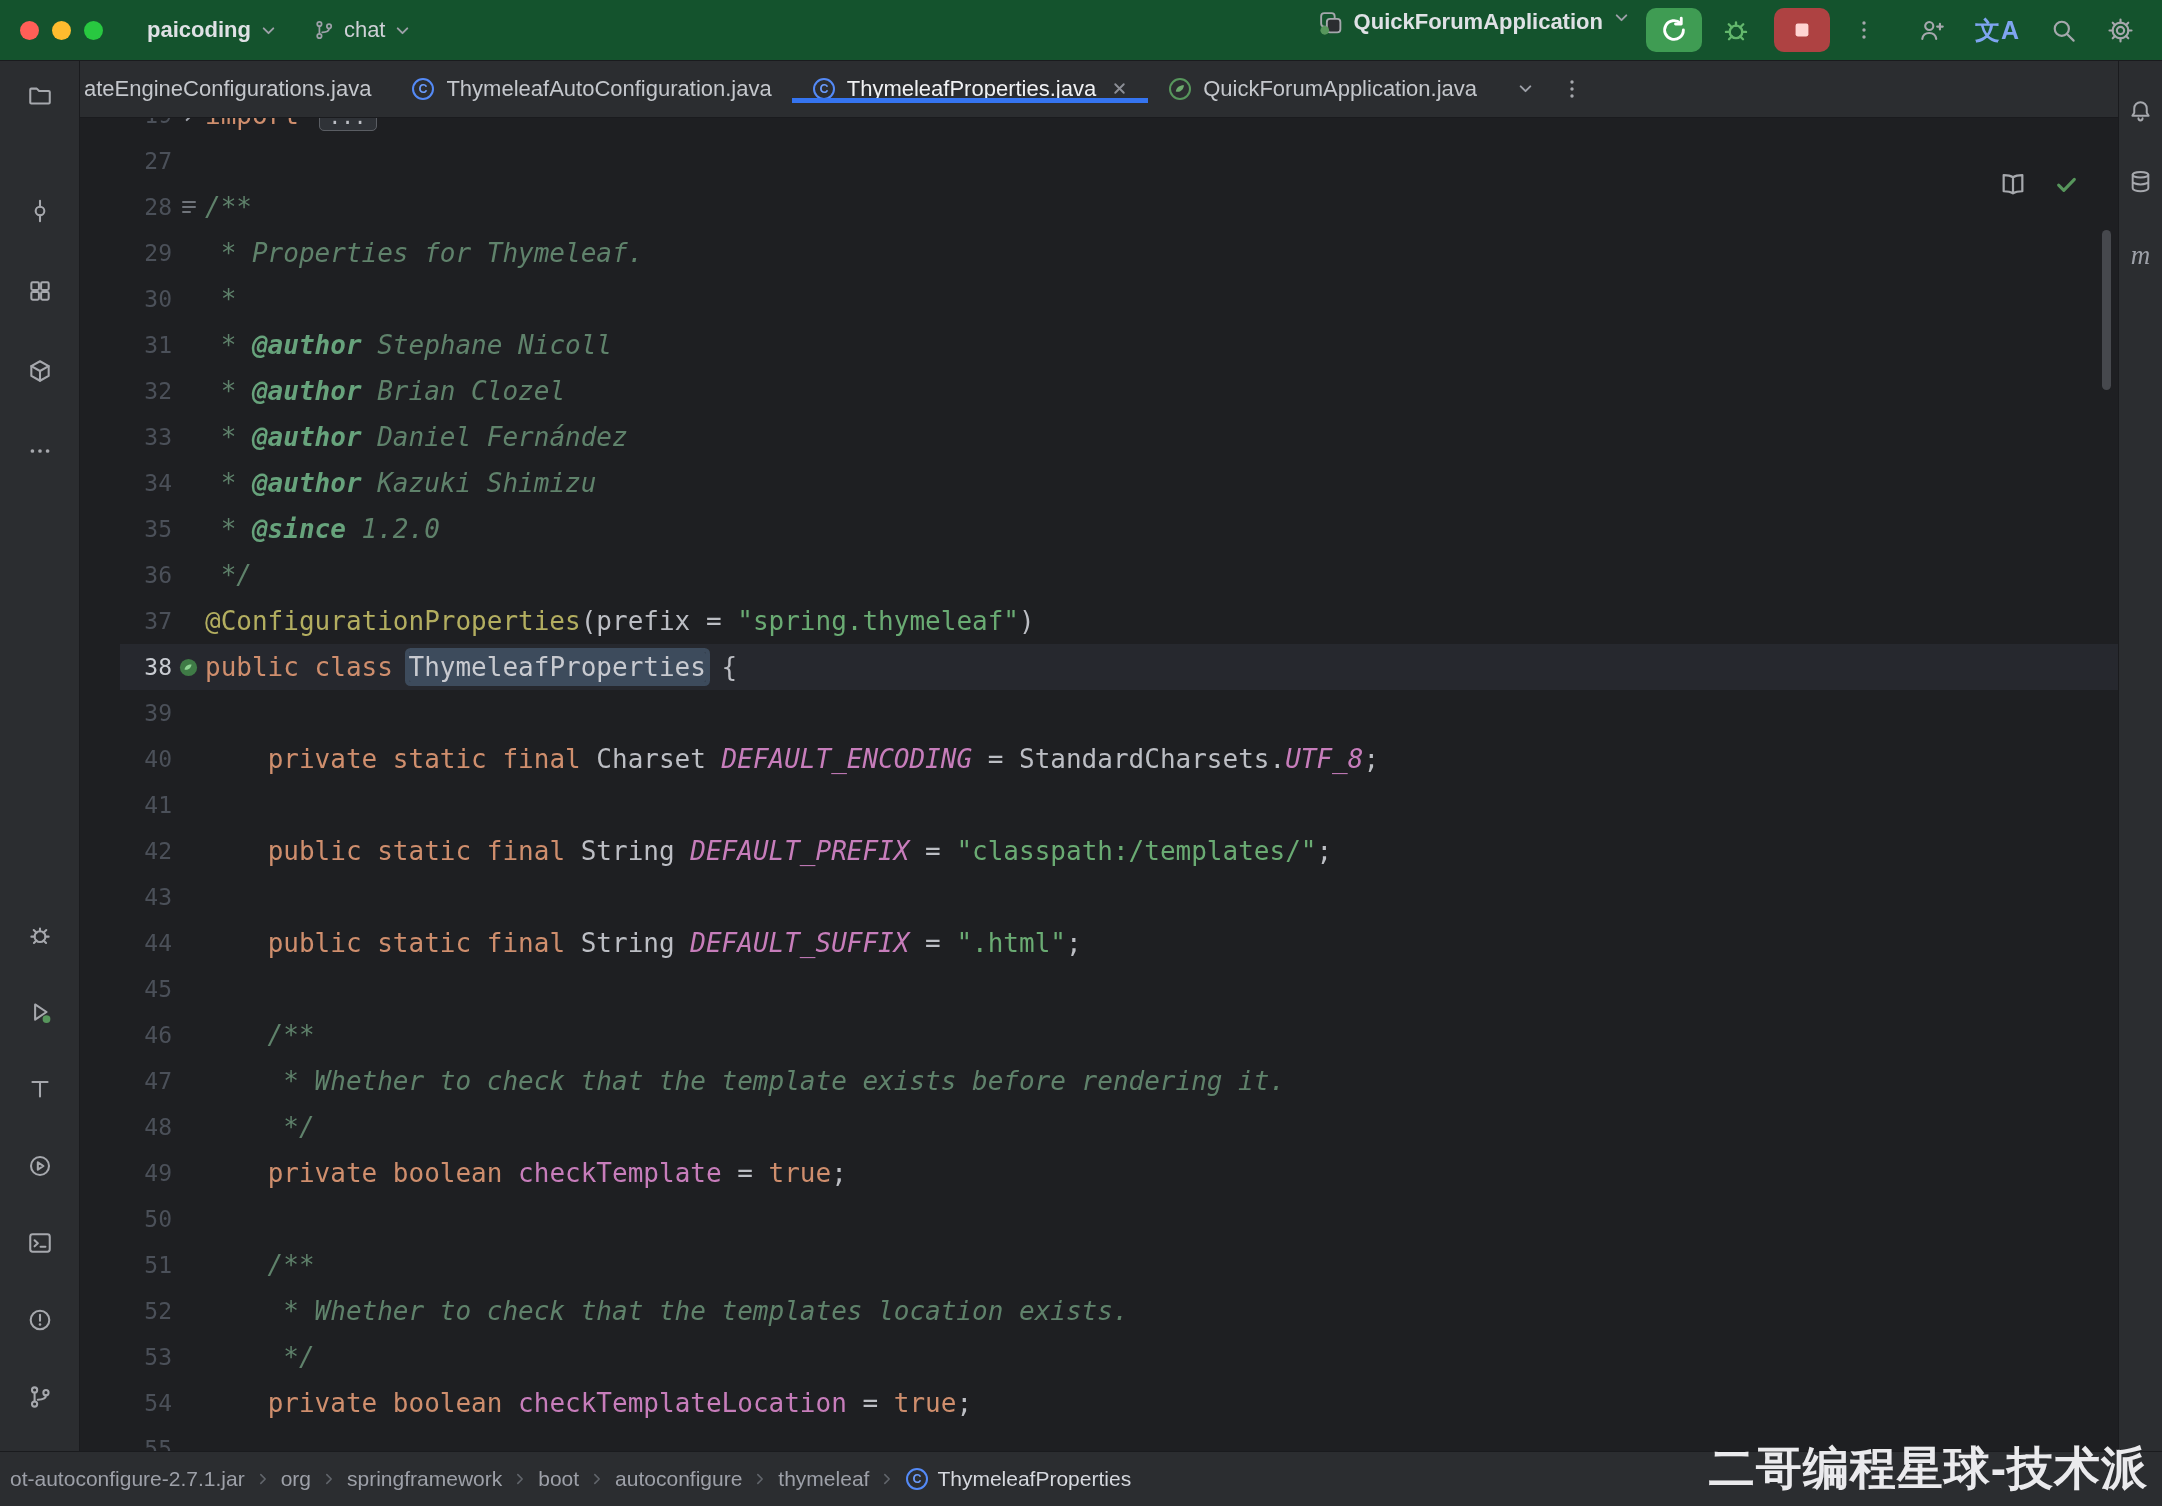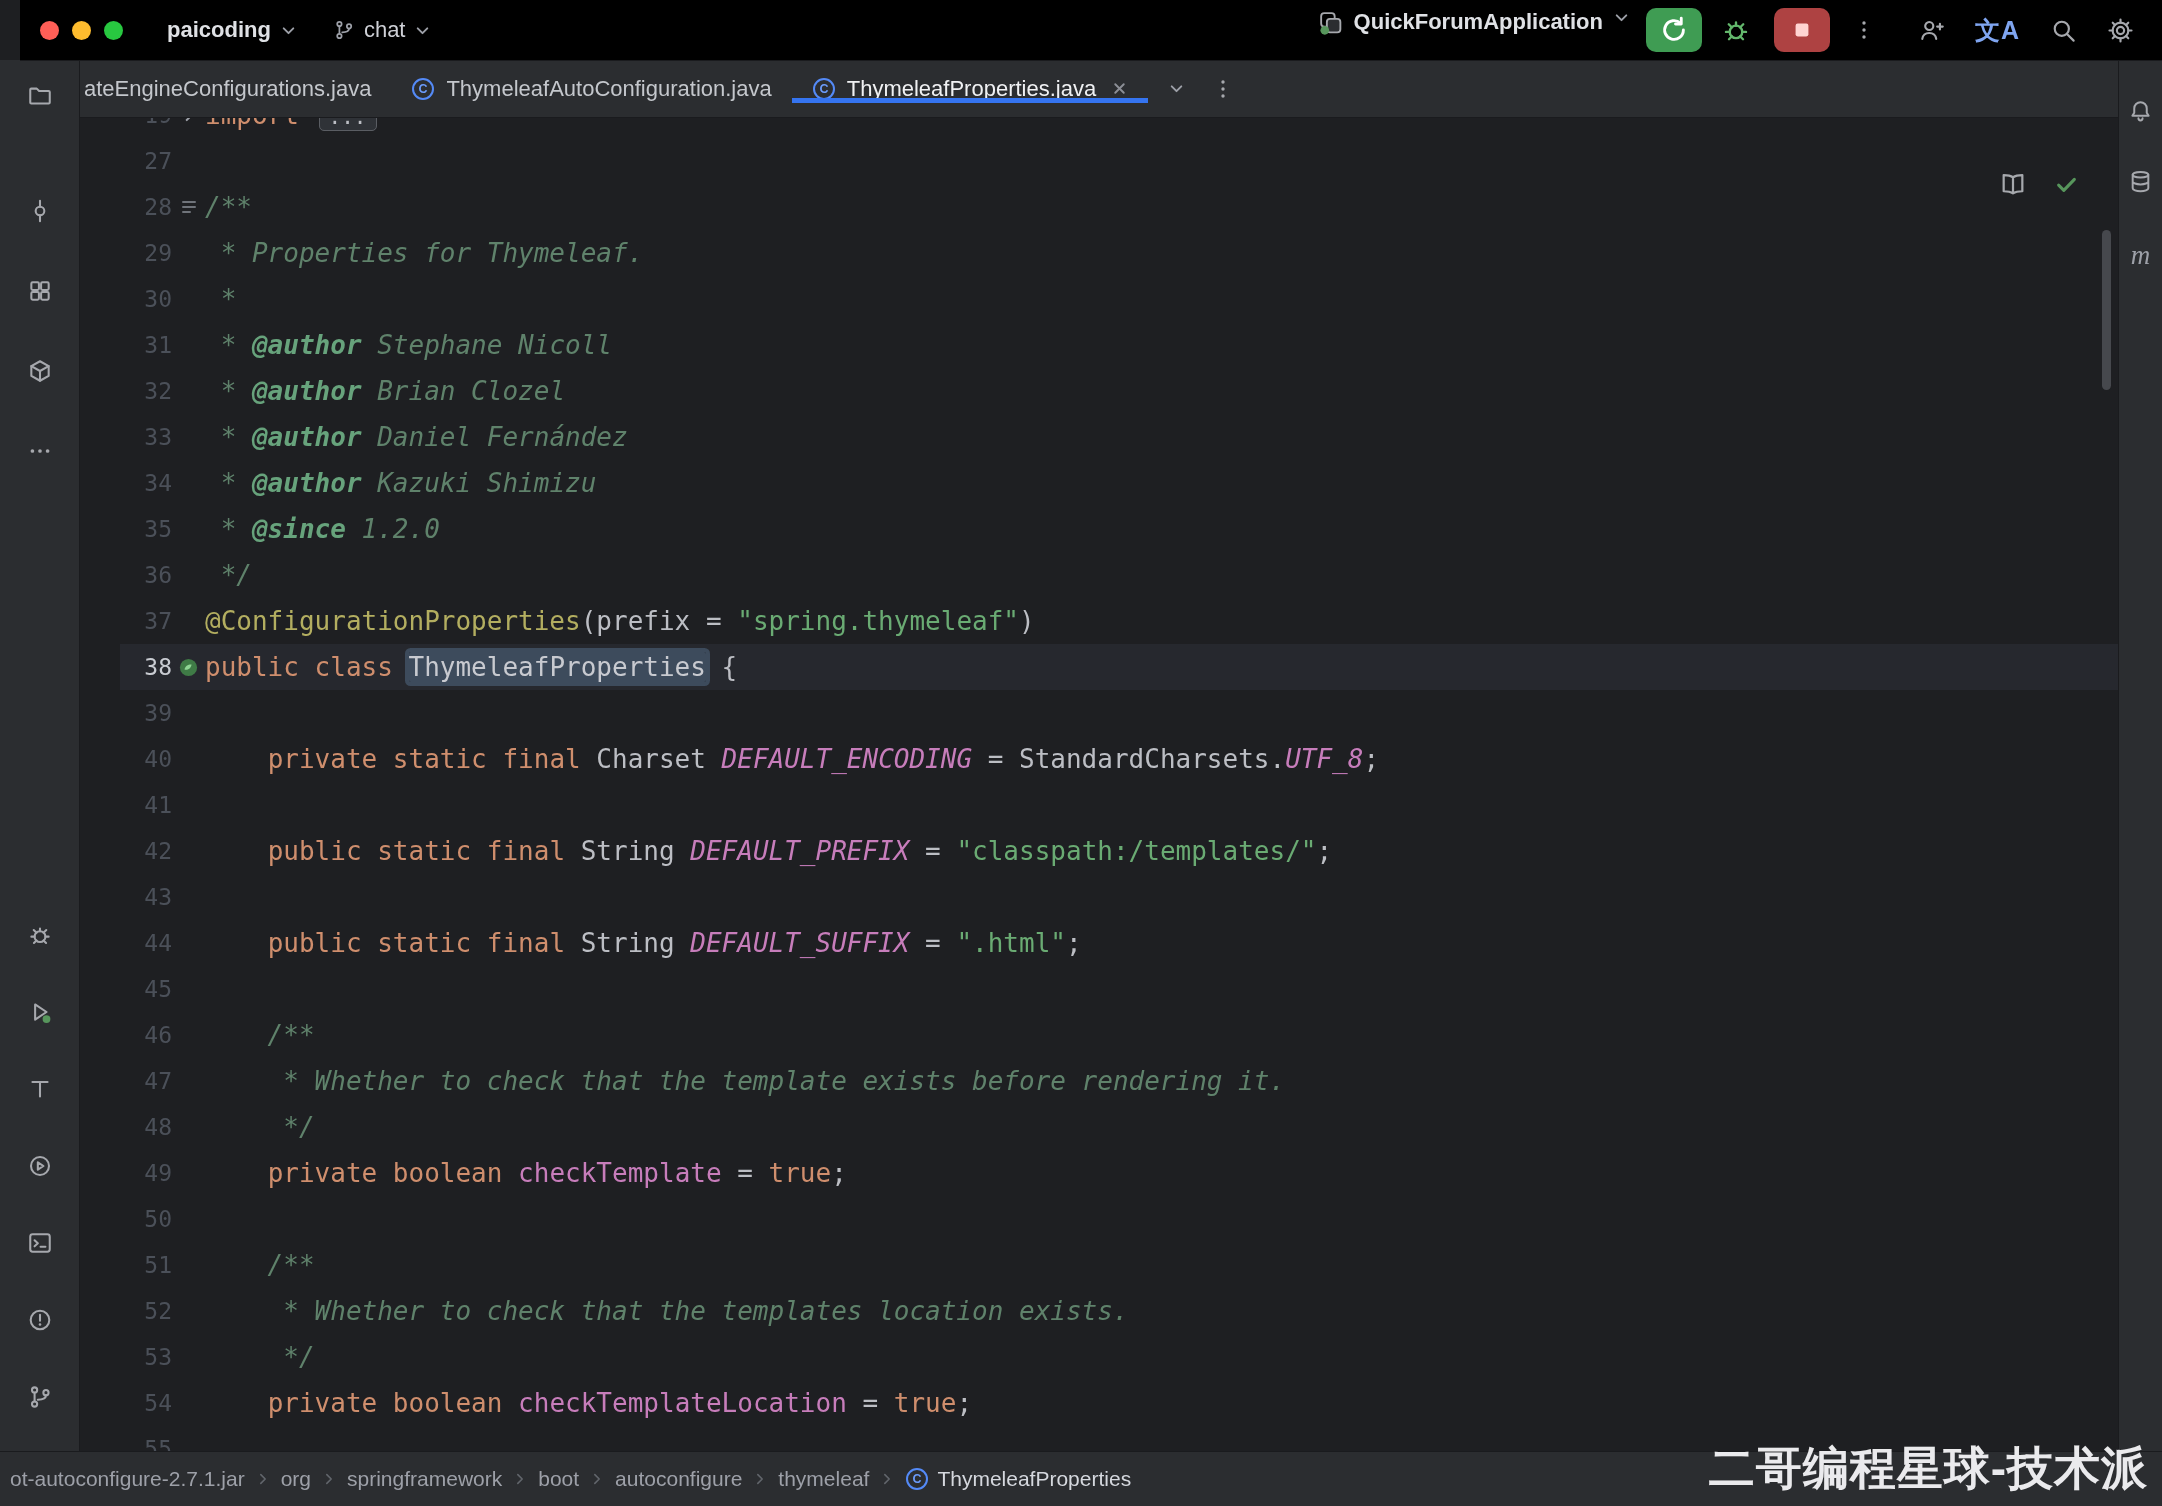--- a/index.html
+++ b/index.html
@@ -2,22 +2,22 @@
 <html><head>
 <meta charset="utf-8">
 <style>
   html,body{margin:0;padding:0;}
   body{
     width:2162px;height:1506px;position:relative;overflow:hidden;
     background:#1E1F22;color:#BCBEC4;
     font-family:"Liberation Sans",sans-serif;
   }
   
-  .titlebar{position:absolute;top:0;left:0;right:0;height:60px;background:#000000;
-    border-bottom:1px solid #1A1B1E;display:flex;align-items:center;z-index:10;margin-left:20px;}
+  .titlebar{position:absolute;top:0;left:0;right:0;height:60px;background:#14532d;
+    border-bottom:1px solid #1A1B1E;display:flex;align-items:center;z-index:10;}
   .traffic{display:flex;align-items:center;gap:13px;margin-left:20px;}
   .tl{width:19px;height:19px;border-radius:50%;}
   .tl.red{background:#FF5F57}.tl.yellow{background:#FEBC2E}.tl.green{background:#28C840}
   .tb-widget{display:flex;align-items:center;gap:9px;margin-left:34px;height:42px;
     padding:0 10px;border-radius:8px;color:#DFE1E5;font-size:22px;cursor:default;}
   .tb-widget .lbl{white-space:nowrap;}
   .tb-widget.proj .lbl{font-weight:600;}
   .tb-widget.branch{margin-left:16px;color:#CED0D6;}
   .tb-spacer{flex:1;}
   .runcfg{display:flex;align-items:flex-start;gap:10px;font-size:22px;font-weight:600;color:#DFE1E5;
@@ -292,20 +292,29 @@
           <circle cx="12" cy="12" r="10" fill="none" stroke="#548AF7" stroke-width="2"></circle>
           <text x="12" y="16.3" font-size="12.5" font-weight="bold" fill="#6B9BFA" text-anchor="middle" font-family="Liberation Sans, sans-serif">C</text>
         </svg>
       </span>
     <span class="tab-label">ThymeleafProperties.java</span>
     <span class="tab-close ic">
         <svg viewBox="0 0 16 16" width="17" height="17" fill="none" stroke="#9DA0A8" stroke-width="1.8" stroke-linecap="round">
           <path d="M4 4l8 8M12 4l-8 8"></path>
         </svg>
       </span>
+  </div>
+  <div class="tab">
+    <span class="ic">
+        <svg viewBox="0 0 24 24" width="24" height="24">
+          <circle cx="12" cy="12" r="10" fill="none" stroke="#57965C" stroke-width="2"></circle>
+          <path d="M7.8 14.5c3.8 1.2 7.6-1.3 8.2-6.3-4.3-.1-7.6 2.1-8.2 6.3z" fill="#6CAB6D"></path>
+        </svg>
+      </span>
+    <span class="tab-label">QuickForumApplication.java</span>
   </div>
   <div class="tab-extra">
     <span class="ic">
         <svg viewBox="0 0 16 16" width="17" height="17" fill="none" stroke="#9DA0A8" stroke-width="1.8" stroke-linecap="round" stroke-linejoin="round">
           <path d="M3.5 6l4.5 4.5L12.5 6"></path>
         </svg>
       </span>
     <span class="ic">
         <svg viewBox="0 0 24 24" width="24" height="24" fill="none" stroke="#A6A8AD" stroke-width="1.9" stroke-linecap="round" stroke-linejoin="round">
           <circle cx="12" cy="5" r="1.7" fill="#A6A8AD" stroke="none"></circle>

